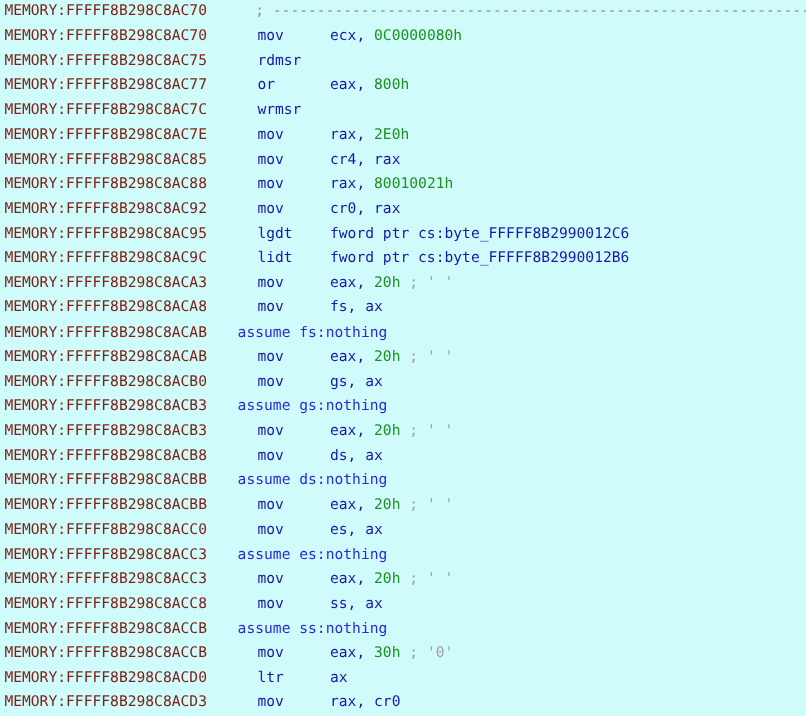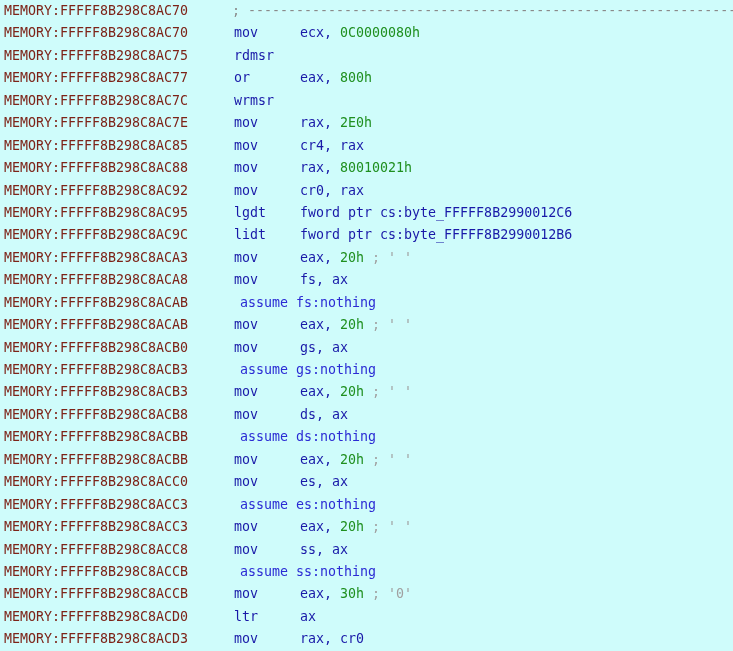--- a/index.html
+++ b/index.html
@@ -43,21 +43,21 @@
     color: #1f8f1f;
   }
   .reg {
     color: #1919a8;
   }
   .cmt {
     color: #a0a0a0;
   }
   .assume {
     position: absolute;
-    left: 240px;
+    left: 216px;
     color: #2b2bd4;
   }
   .dashes {
     position: absolute;
     left: 232px;
     color: #8a8a8a;
     letter-spacing: 0px;
   }
 </style>
 </head>

